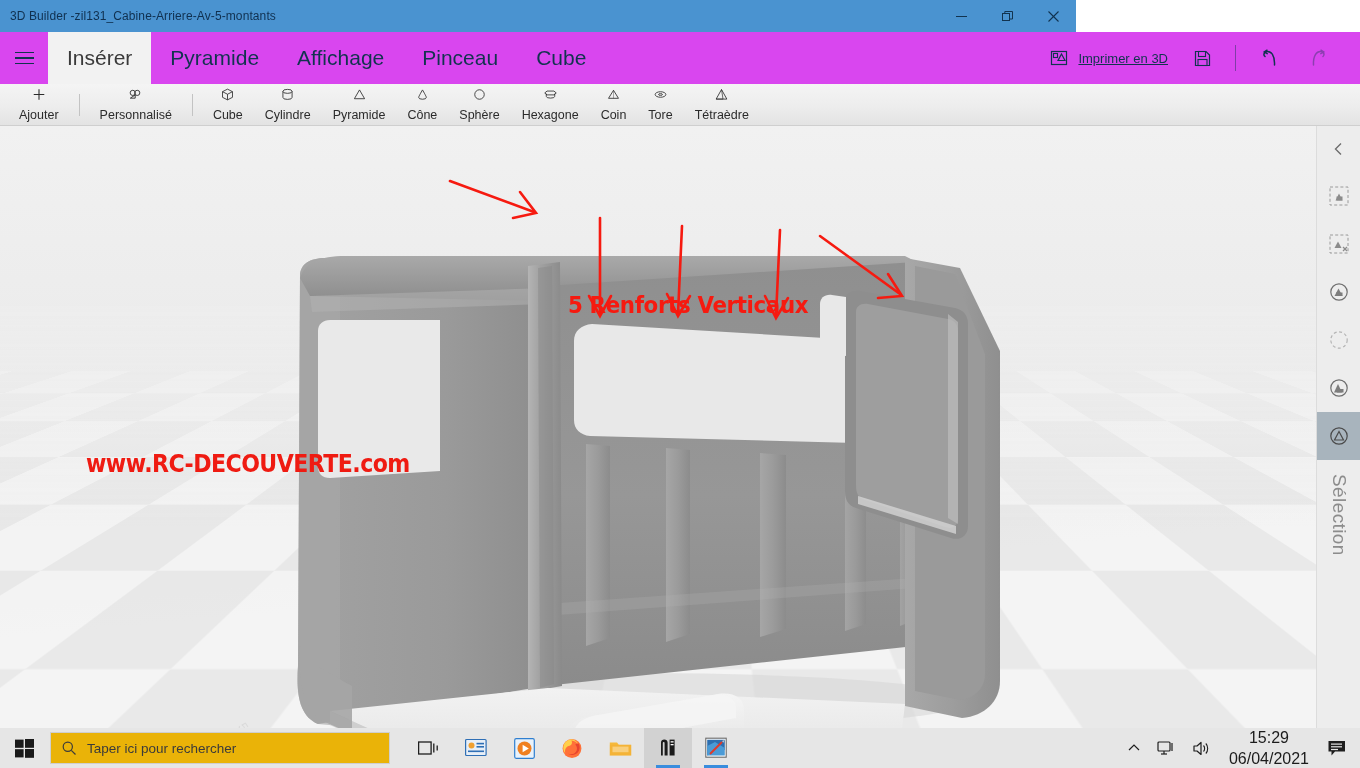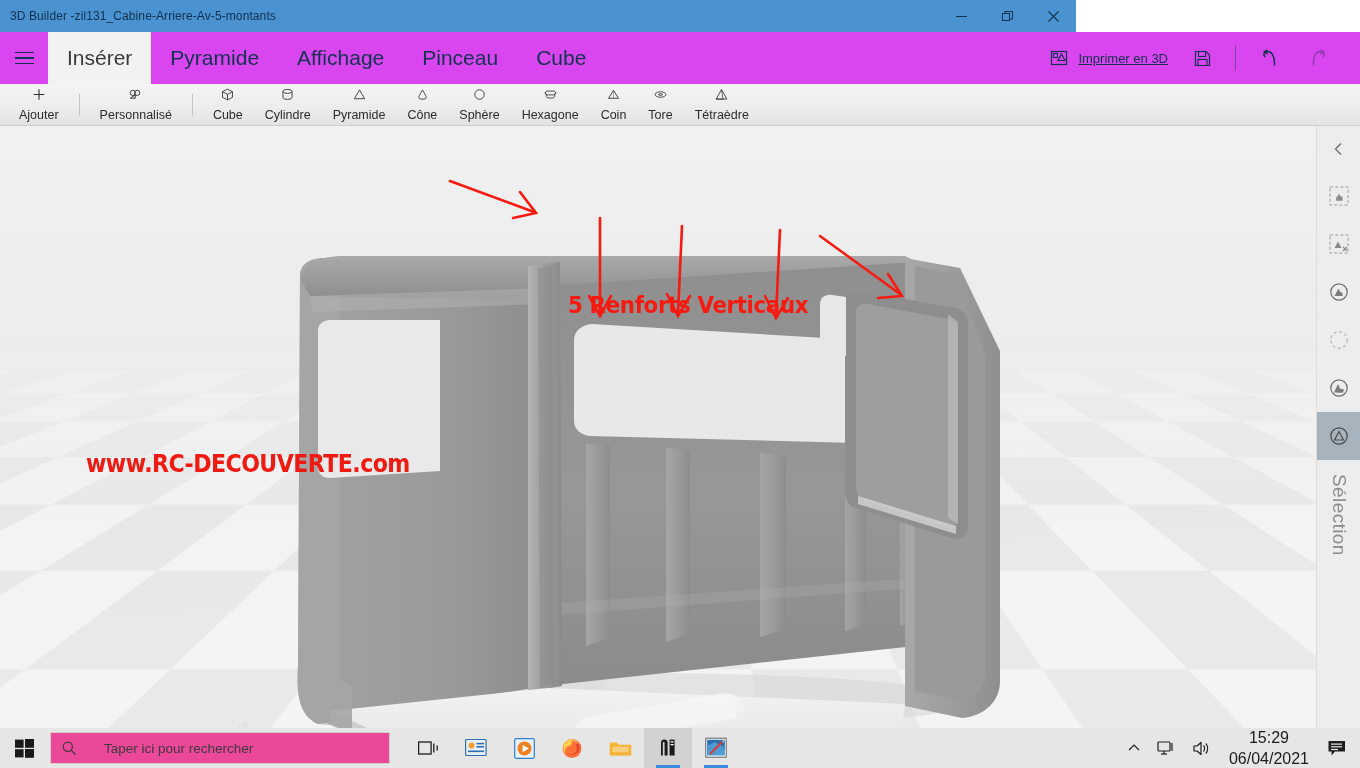--- a/index.html
+++ b/index.html
@@ -145,23 +145,23 @@
   
   .taskbar {
     position: absolute; left: 0; top: 728px; width: 1360px; height: 40px;
     background: #e6e6e6; display: flex; align-items: center;
   }
   .start-btn {
     width: 48px; height: 40px; display: flex;
     align-items: center; justify-content: center;
   }
   .search-box {
-    width: 340px; height: 32px; background: #ec4899;
+    width: 340px; height: 32px; background: #eab308;
     border: 1px solid #cfcfcf; display: flex; align-items: center;
-    gap: 27px; padding: 0 10px; margin-left: 2px;
+    gap: 10px; padding: 0 10px; margin-left: 2px;
   }
   .search-box .ph { font-size: 13.5px; color: #3b3b3b; }
   .tb-icons { display: flex; align-items: center; margin-left: 14px; height: 40px; }
   .tk-ico {
     width: 48px; height: 40px; display: flex;
     align-items: center; justify-content: center; position: relative;
   }
   .tk-ico.active { background: #d2d2d2; }
   .tk-ico.running::after {
     content: ''; position: absolute; left: 12px; right: 12px; bottom: 0;

